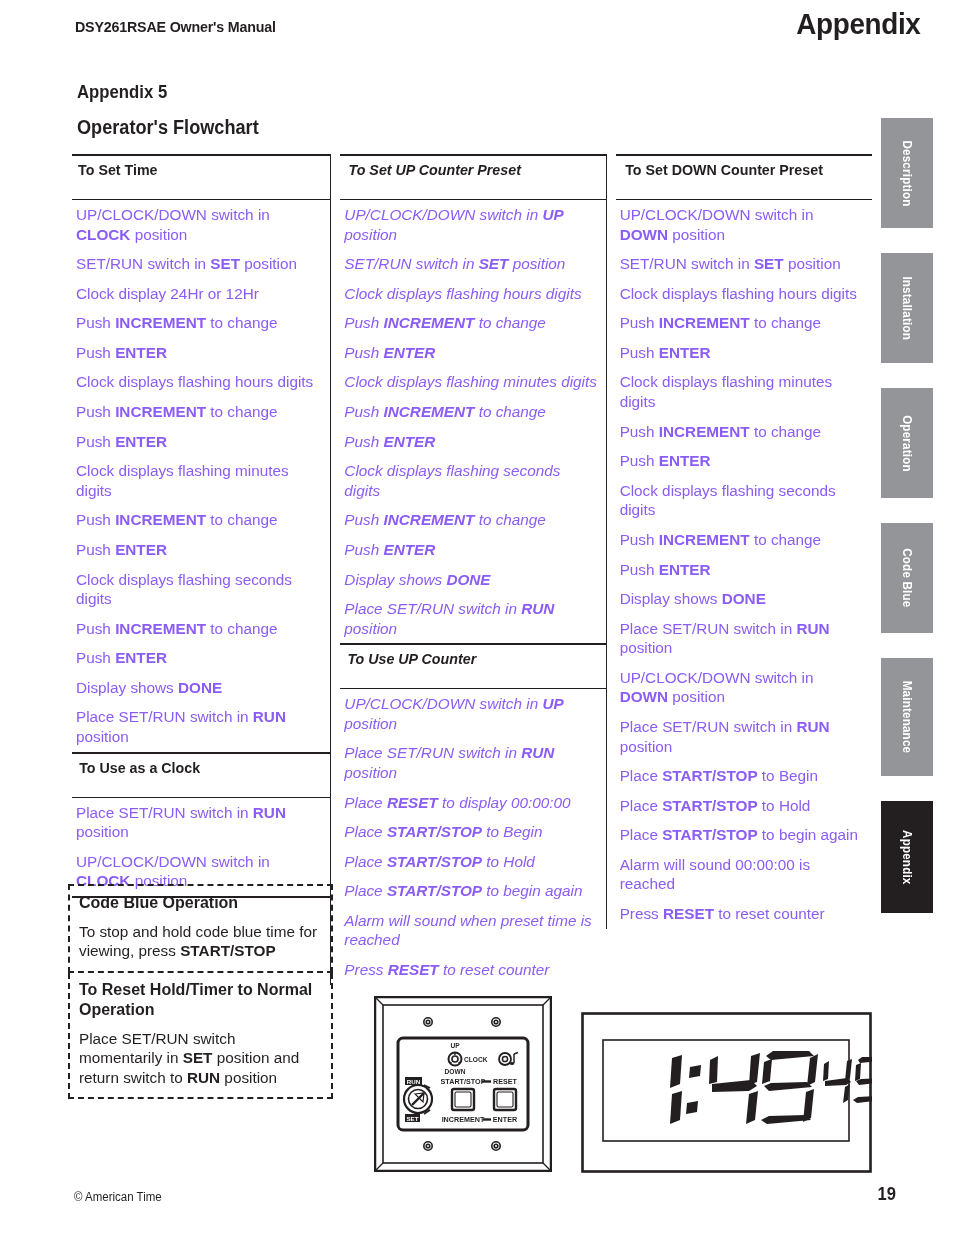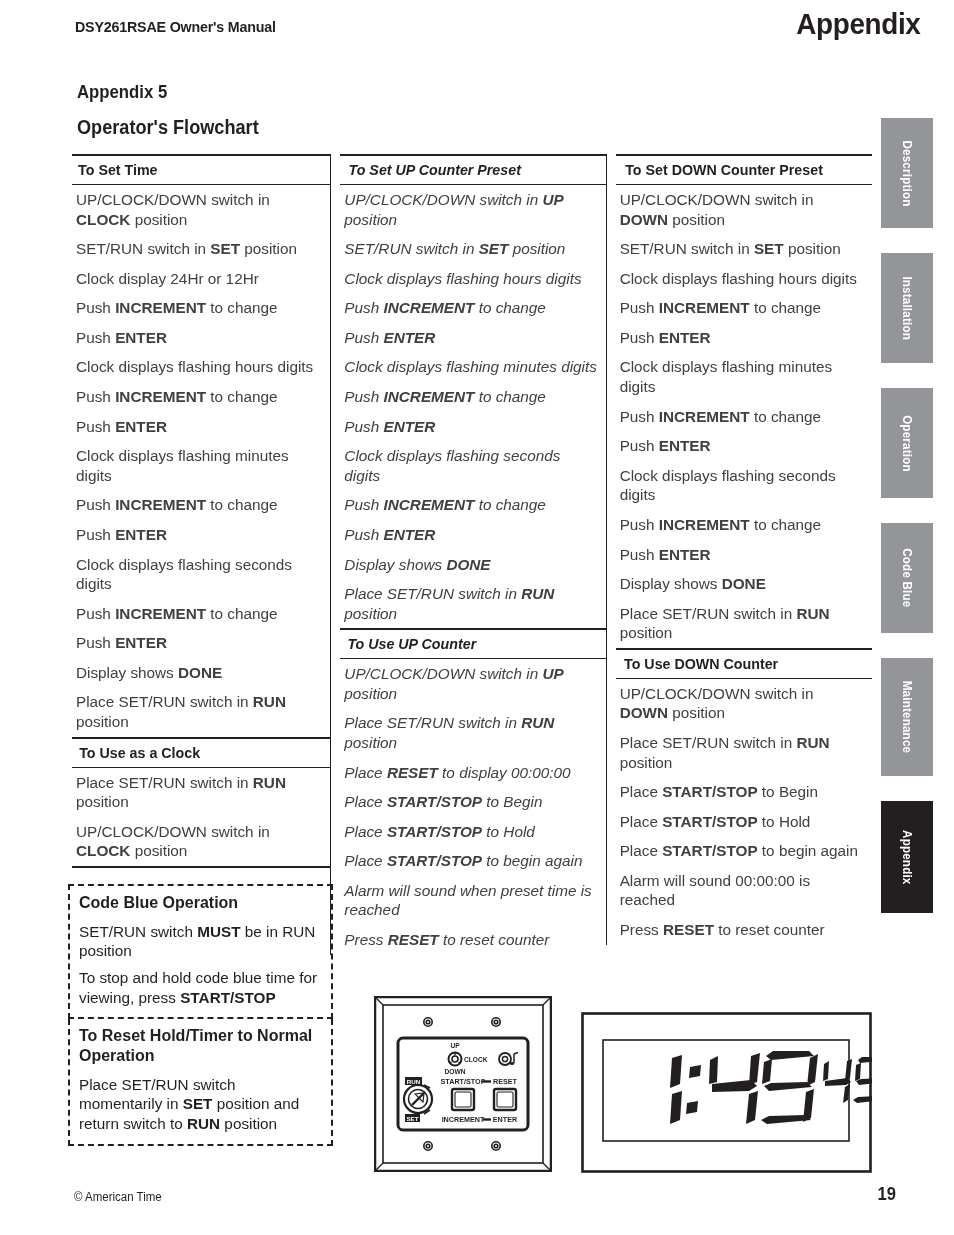--- a/index.html
+++ b/index.html
@@ -113,33 +113,33 @@
   .col-1 { width: 262px; }
   .col-2 { width: 269px; padding-left: 9px; border-left: 1.6px solid #231f20; font-style: italic; }
   .col-3 { width: 260px; padding-left: 9px; border-left: 1.6px solid #231f20; }
 
   .tbl-top-rule {
     border-top: 2.6px solid #231f20;
   }
   .hdr {
     font-size: 15px;
     font-weight: bold;
-    padding: 5px 2px 6px 4px;
+    padding: 5px 2px 21px 4px;
     border-bottom: 1.4px solid #231f20;
     transform-origin: left center;
     white-space: nowrap;
   }
   .hdr-inner { display: inline-block; transform: scaleX(0.95); }
 
   .steps { padding: 0; }
   .step {
     font-size: 15.3px;
     line-height: 1.28;
     padding: 5px 6px 5px 4px;
-    color: #404040;
+    color: #8b5cf6;
   }
   .step b { font-weight: bold; }
 
   .sub-rule-top { border-top: 2.2px solid #231f20; }
   .col-1 .end-rule { border-bottom: 2.2px solid #231f20; }
 
   
   .dashed-wrap {
     position: absolute;
     left: 68px;
@@ -299,38 +299,36 @@
           <div class="step">Push <b>ENTER</b></div>
           <div class="step">Clock displays flashing minutes digits</div>
           <div class="step">Push <b>INCREMENT</b> to change</div>
           <div class="step">Push <b>ENTER</b></div>
           <div class="step">Clock displays flashing seconds digits</div>
           <div class="step">Push <b>INCREMENT</b> to change</div>
           <div class="step">Push <b>ENTER</b></div>
           <div class="step">Display shows <b>DONE</b></div>
           <div class="step">Place SET/RUN switch in <b>RUN</b> position</div>
         </div>
-        <div class="hdr sub-rule-top"><span class="hdr-inner">To Use DOWN Counter</span></div>
         <div class="steps">
           <div class="step">UP/CLOCK/DOWN switch in <b>DOWN</b> position</div>
           <div class="step">Place SET/RUN switch in <b>RUN</b> position</div>
           <div class="step">Place <b>START/STOP</b> to Begin</div>
           <div class="step">Place <b>START/STOP</b> to Hold</div>
           <div class="step">Place <b>START/STOP</b> to begin again</div>
           <div class="step">Alarm will sound  00:00:00 is reached</div>
           <div class="step">Press <b>RESET</b> to reset counter</div>
         </div>
       </div>
     </div>
 </div>
 
 <div class="dashed-wrap" id="dashed-wrap">
     <div class="dashed-box">
       <div class="dbox-title">Code Blue Operation</div>
-      <div class="dbox-p">SET/RUN switch <b>MUST</b> be in RUN position</div>
       <div class="dbox-p">To stop and hold code blue time for viewing, press <b>START/STOP</b></div>
     </div>
     <div class="dashed-box">
       <div class="dbox-title">To Reset Hold/Timer to Normal Operation</div>
       <div class="dbox-p">Place SET/RUN switch momentarily in <b>SET</b> position and return switch to <b>RUN</b> position</div>
     </div>
   </div>
 
 <div class="fig-panel">
   <svg viewBox="0 0 178 176" width="178" height="176" xmlns="http://www.w3.org/2000/svg">

